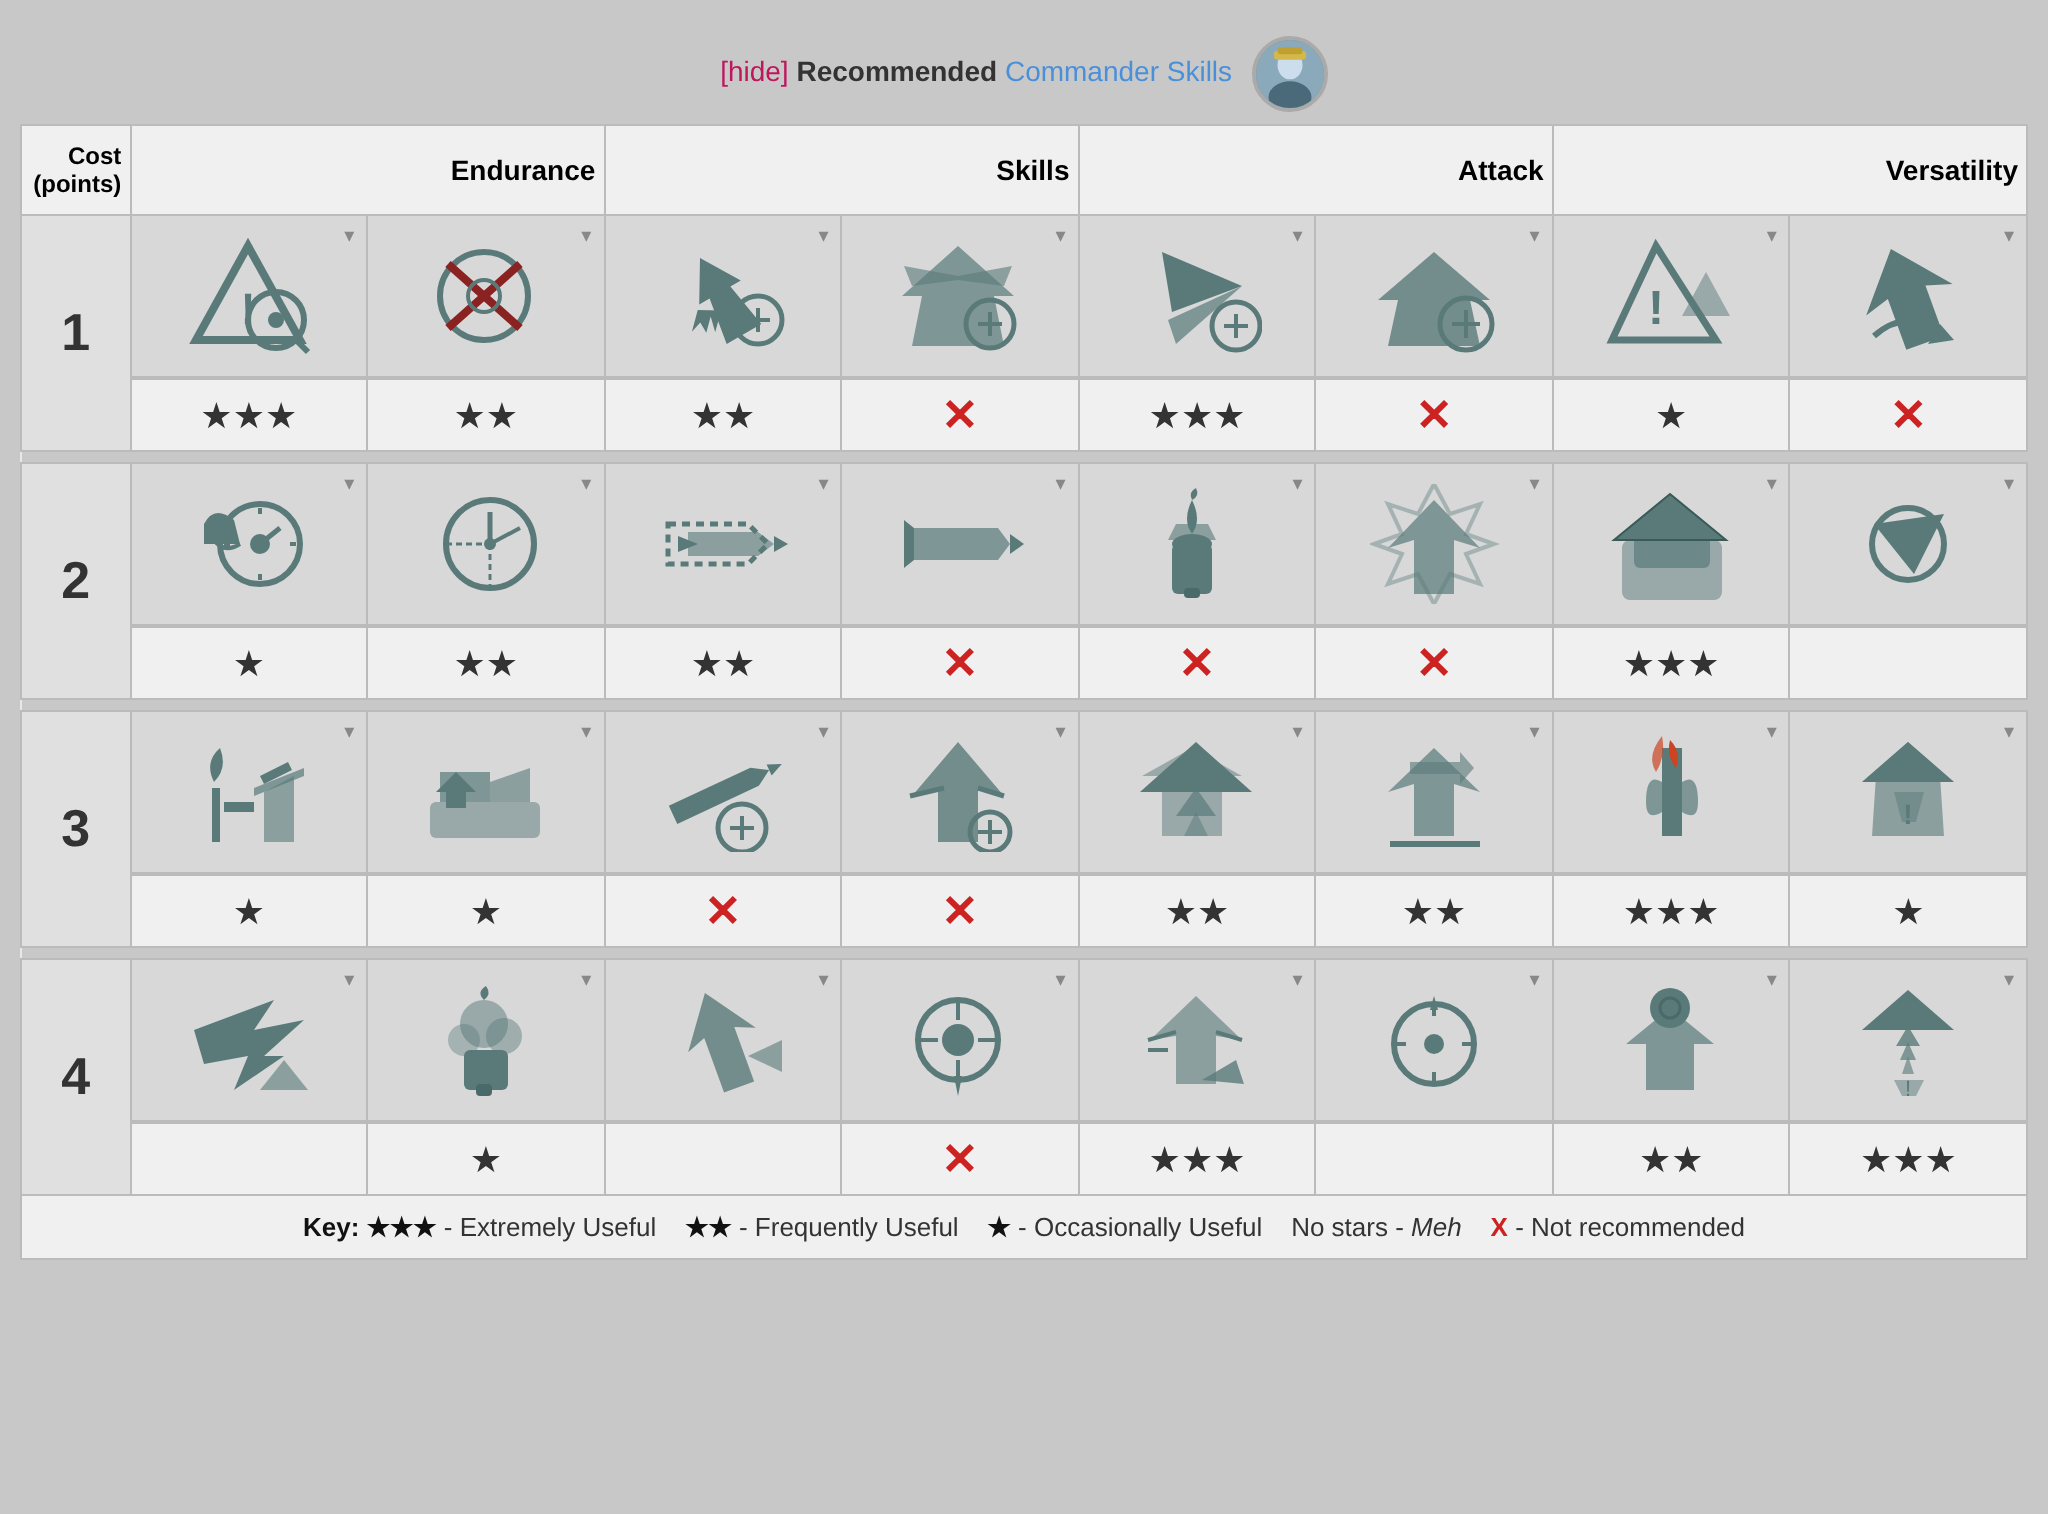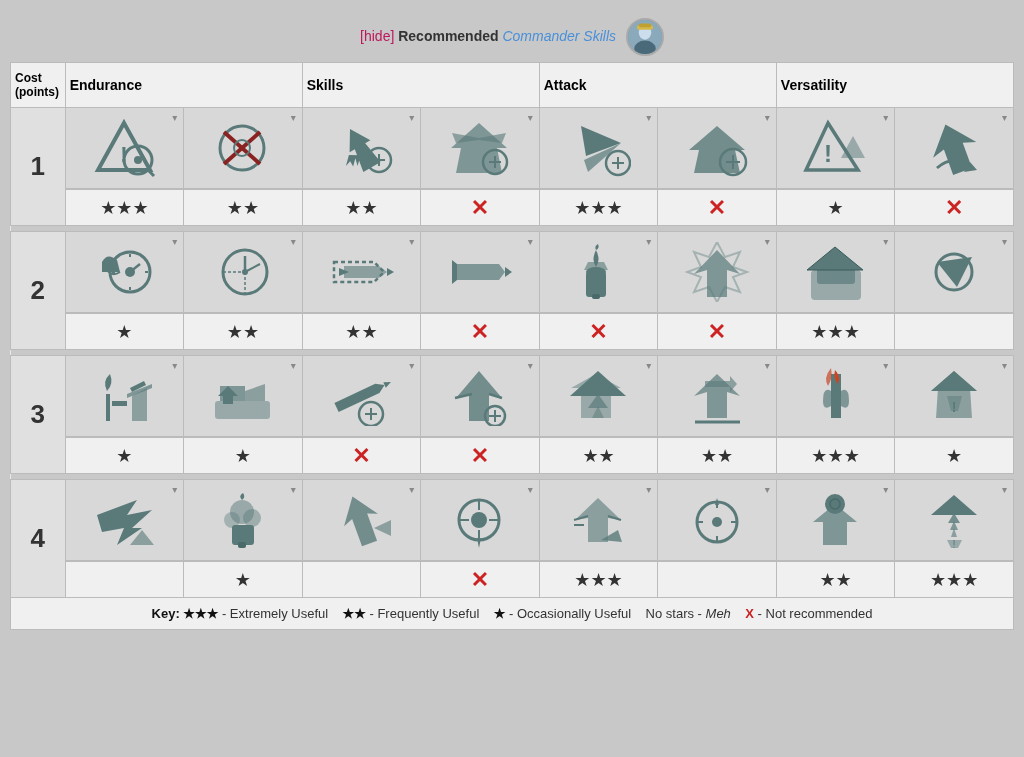--- a/index.html
+++ b/index.html
@@ -38,21 +38,21 @@
       width: 100%;
       max-width: 1010px;
       border-collapse: collapse;
       background: #e8e8e8;
     }
 
     .main-table th {
       background: #f0f0f0;
       border: 1px solid #bbb;
       padding: 8px 4px;
-      text-align: left;
+      text-align: right;
       font-weight: bold;
       font-size: 14px;
     }
     .main-table th.cost-header {
       font-size: 12px;
       width: 50px;
     }
 
     .cost-cell {
       text-align: center;
@@ -130,21 +130,21 @@
       text-align: center;
     }
     .footer-key strong { color: #111; }
     .footer-x { color: #cc2222; font-weight: bold; }
   </style>
 </head>
 <body>
 
 <div class="header">
   <span style="color:#be185d;cursor:pointer;">[hide]</span>
-  <span> <strong>Recommended</strong> <span style="color:#4a90d9;font-style:italic;">Commander Skills</span></span>
+  <span> <strong>Recommended</strong> <span style="color:#4a90d9;">Commander Skills</span></span>
   <div class="avatar">
     <svg viewBox="0 0 38 38" xmlns="http://www.w3.org/2000/svg">
       <circle cx="19" cy="19" r="19" fill="#8aaabc"></circle>
       <ellipse cx="19" cy="14" rx="7" ry="8" fill="#cde"></ellipse>
       <ellipse cx="19" cy="32" rx="12" ry="9" fill="#4a6a7a"></ellipse>
       <rect x="10" y="6" width="18" height="5" rx="2" fill="#d4b84a"></rect>
       <rect x="12" y="4" width="14" height="4" rx="2" fill="#c0a030"></rect>
     </svg>
   </div>
 </div>

